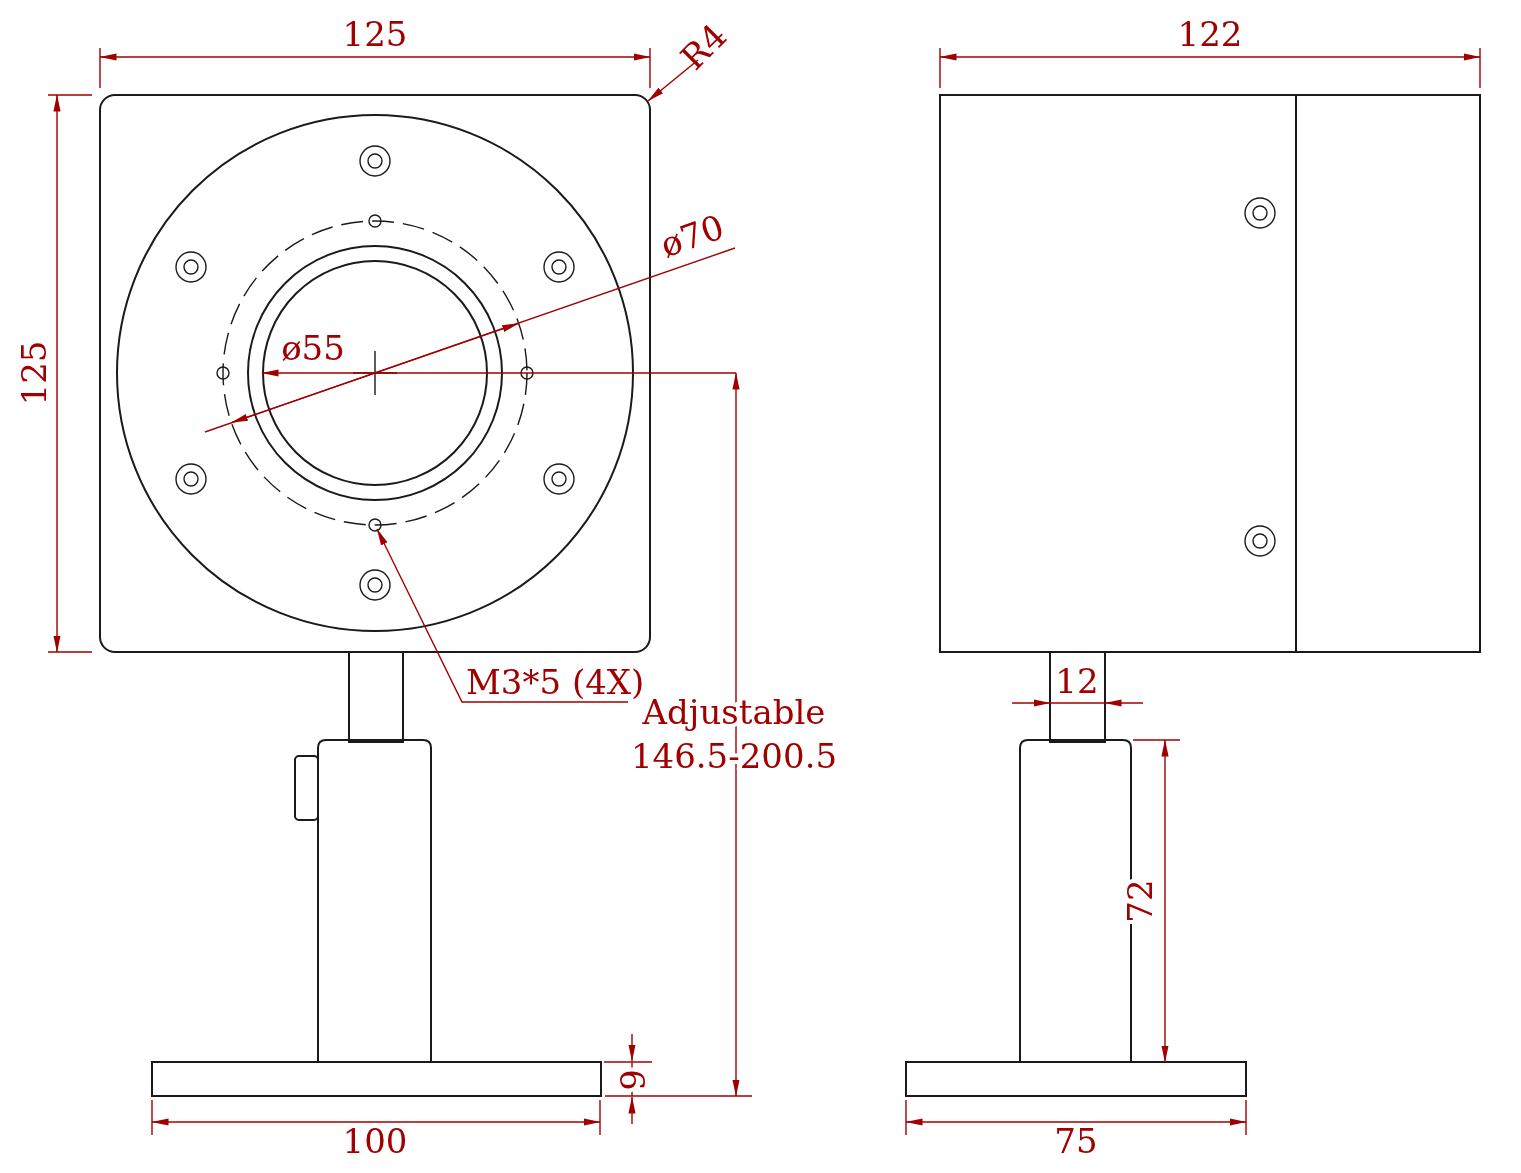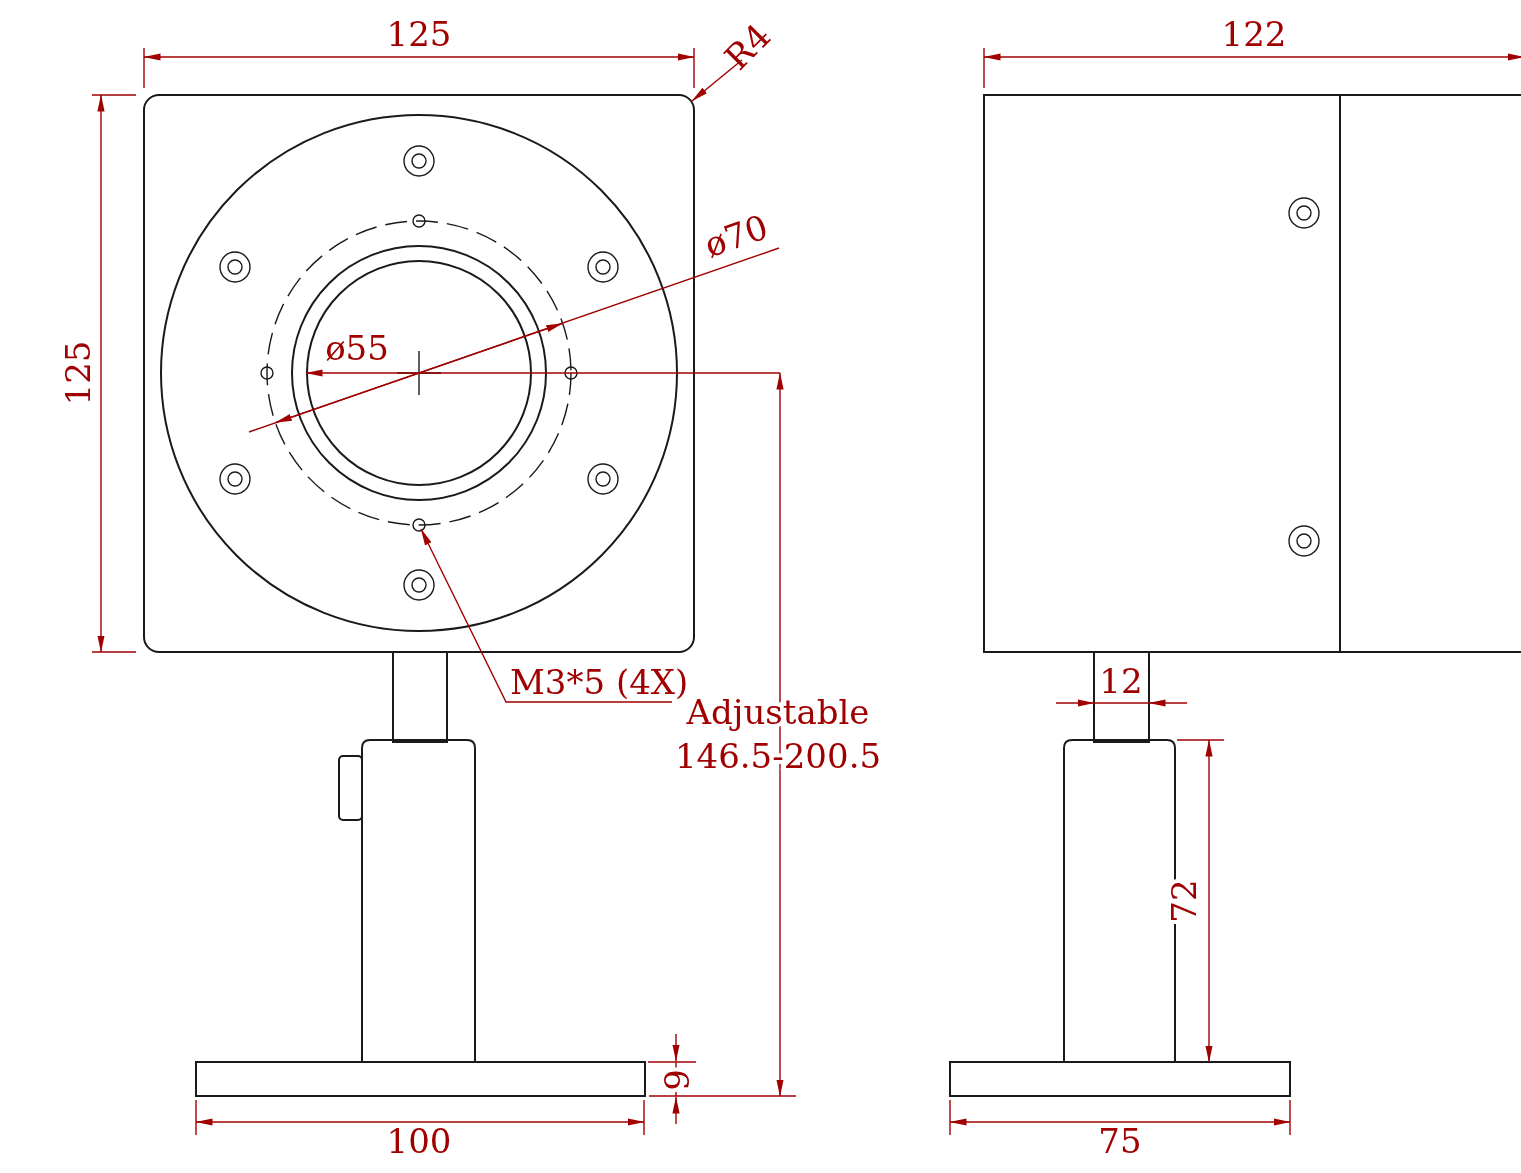--- a/index.html
+++ b/index.html
@@ -11,21 +11,20 @@
     margin:0;
     padding:0;
     background:var(--color-background);
     font-family:"DejaVu Serif", serif;
   }
   .canvas-wrap{
     width:1257px;
     height:1173px;
     background:var(--color-background);
     position:relative;
-    padding-left:44px;
   }
   svg{display:block;}
   .obj{
     fill:none;
     stroke:var(--color-outline);
     stroke-width:2;
   }
   .obj-thin{
     fill:none;
     stroke:var(--color-outline);

